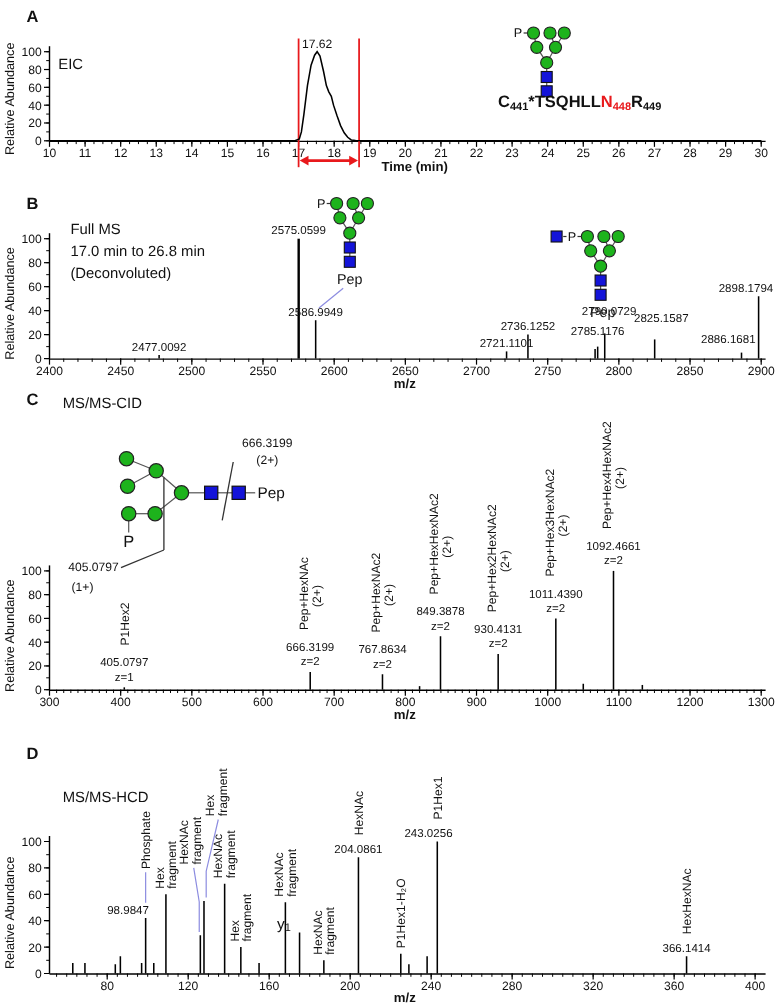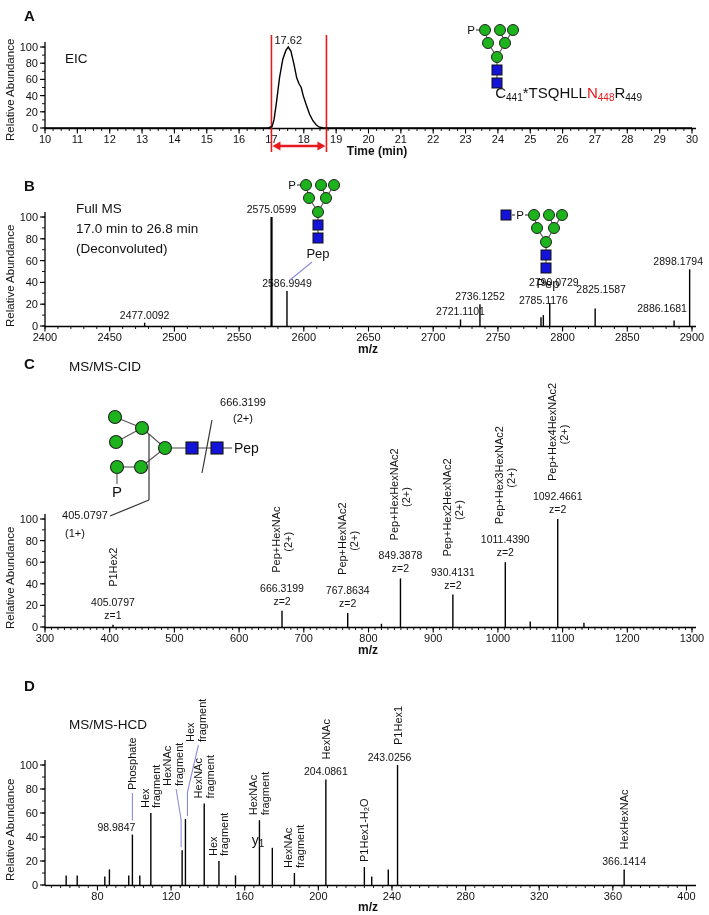--- a/index.html
+++ b/index.html
@@ -1,25 +1,25 @@
 <!DOCTYPE html>
 <html><head>
 <meta charset="utf-8">
 <style>
   html,body{margin:0;padding:0;background:#ffffff;}
   #fig-wrap{position:relative;width:709px;height:915px;background:#fff;
     font-family:"Liberation Sans", sans-serif;overflow:hidden;}
   svg{position:absolute;left:0;top:0;}
   .ov{position:absolute;color:#111;}
   .letter{font-size:15px;font-weight:bold;}
-  .ptitle{font-size:13.5px;margin-left:12px;}
+  .ptitle{font-size:13.5px;}
   .ptitle .tline{line-height:20px;}
   .ylab{font-size:11.5px;transform:rotate(-90deg);transform-origin:0 0;width:max-content;}
   .xlab{font-size:12px;text-align:center;font-weight:bold;}
-  .pep{font-size:15px;text-align:right;width:230px;white-space:nowrap;}
+  .pep{font-size:15px;text-align:center;width:230px;white-space:nowrap;font-weight:bold;}
   .pep .sub{font-size:10px;vertical-align:-3px;}
   .pep .red{color:#e8191c;}
 </style>
 </head>
 <body>
 
 <div id="fig-wrap">
   <svg id="plot-svg" width="709" height="915" viewBox="0 0 709 915">
       <g>
         <line x1="45" y1="128.5" x2="696" y2="128.5" stroke="#000" stroke-width="1.3"></line>

